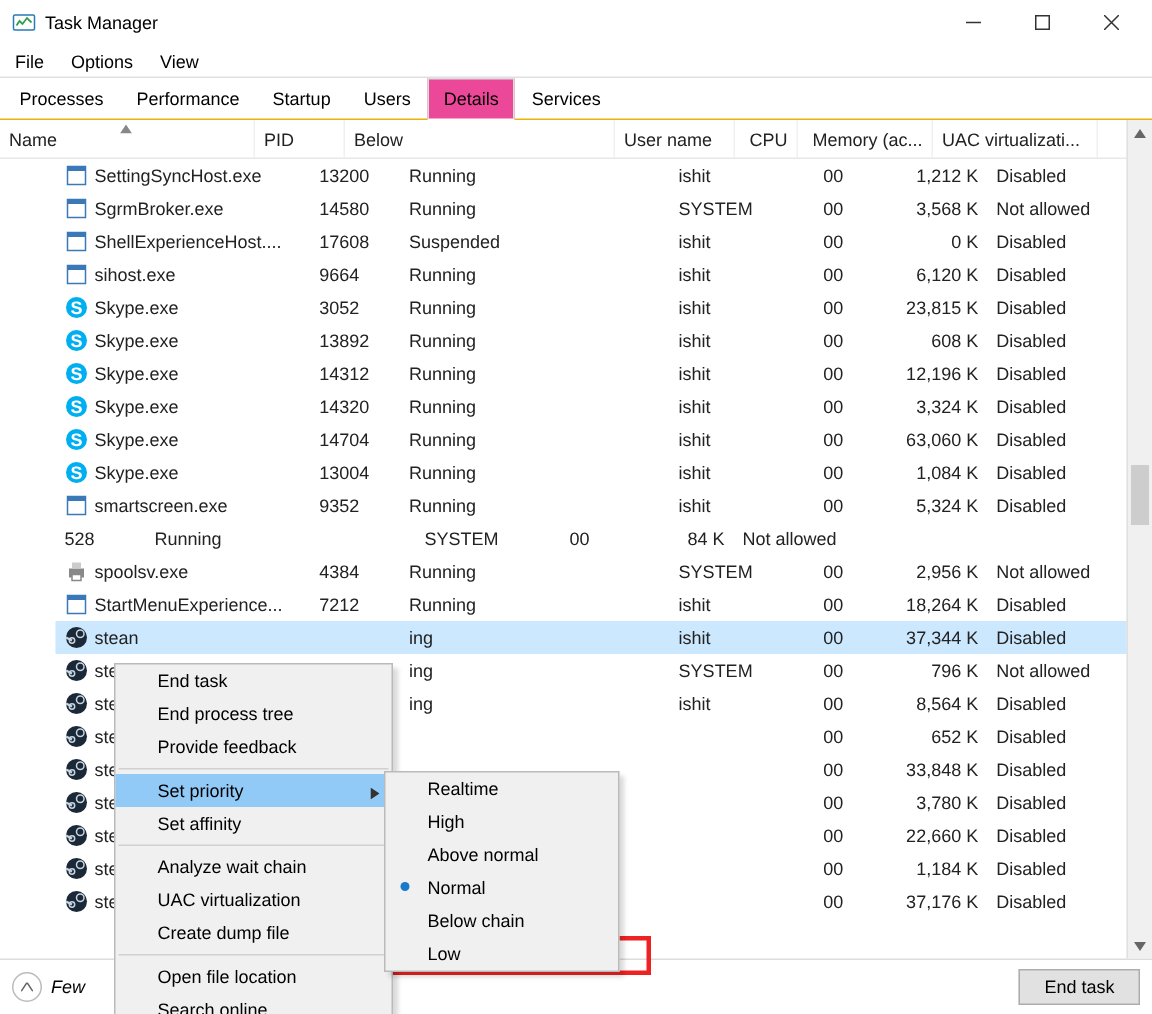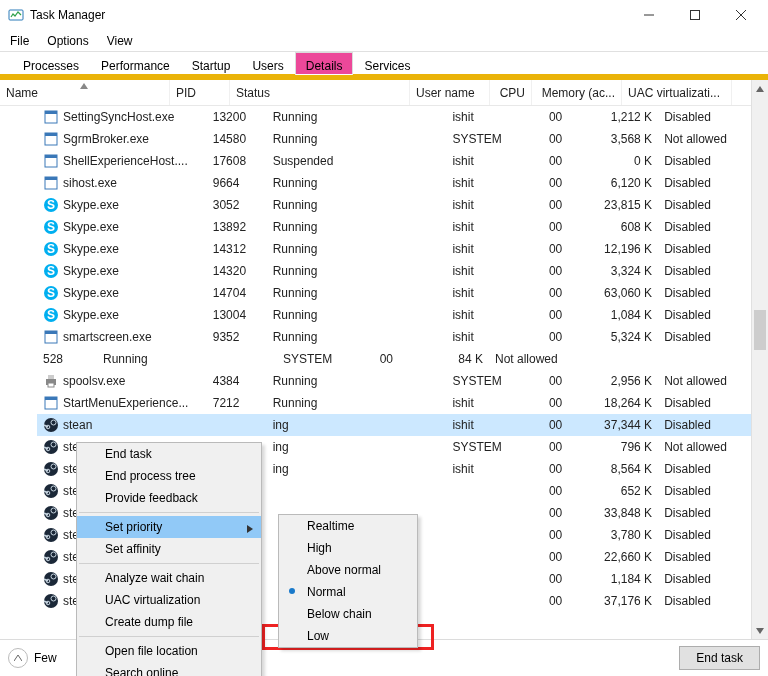--- a/index.html
+++ b/index.html
@@ -8,21 +8,21 @@
     .titlebar { height: 30px; display: flex; align-items: center; padding: 0 4px; }
     .tb-icon { width: 16px; height: 16px; margin: 0 6px 0 4px; }
     .tb-title { font-size: 12px; flex: 1; }
     .tb-btns { display: flex; }
     .tb-btn { width: 46px; height: 30px; display: flex; align-items: center; justify-content: center; }
     .tb-btn svg { stroke: #333; stroke-width: 1; fill: none; }
 
     .menubar { height: 22px; display: flex; align-items: center; padding-left: 6px; gap: 10px; border-bottom: 1px solid #e0e0e0; }
     .menubar span { font-size: 12px; padding: 2px 4px; }
 
-    .tabs { display: flex; border-bottom: 6px solid #eab308; height: 28px; align-items: stretch; padding-left: 12px; }
+    .tabs { display: flex; border-bottom: 1px solid #eab308; height: 28px; align-items: stretch; padding-left: 2px; }
     .tab { padding: 6px 10px 4px; font-size: 12px; border: 1px solid transparent; }
     .tab.active { background: #ec4899; border: 1px solid #dcdcdc; border-bottom: 1px solid #fff; margin-bottom: -1px; }
 
     .table-area { position: relative; height: calc(676px - 30px - 22px - 28px - 36px); overflow: hidden; border-bottom: 1px solid #dcdcdc; }
 
     .header-row { display: flex; height: 26px; align-items: center; border-bottom: 1px solid #e8e8e8; user-select: none; position: relative; }
     .hcol { padding: 0 6px; font-size: 12px; color: #222; height: 100%; display: flex; align-items: center; border-right: 1px solid #f0f0f0; overflow: hidden; white-space: nowrap; text-overflow: ellipsis; }
     .col-name { width: 170px; }
     .col-pid  { width: 60px; }
     .col-status{ width: 180px;}
@@ -37,32 +37,32 @@
     .trow { display: flex; height: 22px; align-items: center; }
     .trow.sel { background: #cce8ff; }
     .tcell { padding: 0 6px; font-size: 12px; color: #222; overflow: hidden; white-space: nowrap; text-overflow: ellipsis; height: 100%; display: flex; align-items: center; }
     .icn-slot { width: 16px; height: 16px; margin-right: 4px; display:inline-flex; align-items:center; justify-content:center; }
 
     .scrollbar-v { position: absolute; right: 0; top: 0; bottom: 0; width: 17px; background: #f0f0f0; border-left:1px solid #e0e0e0; }
     .sb-btn { height: 17px; display:flex; align-items:center; justify-content:center; }
     .sb-thumb { position:absolute; left:2px; right:2px; top:230px; height:40px; background:#cdcdcd; }
 
     .footer { height: 36px; display:flex; align-items:center; justify-content: space-between; padding: 0 8px; }
-    .fewer { display:flex; align-items:center; gap:6px; font-size:12px;}
+    .fewer { display:flex; align-items:center; gap:6px; font-size:12px;font-style:italic;}
     .fewer-circle{ width:20px; height:20px; border:1px solid #bbb; border-radius:50%; display:flex; align-items:center; justify-content:center;}
     .end-task-btn { padding: 4px 16px; background: #e1e1e1; border: 1px solid #adadad; font-size: 12px; }
 
     .context-menu { position: absolute; left: 76px; top: 442px; width: 186px; background: #f0f0f0; border: 1px solid #bababa; box-shadow: 3px 3px 3px rgba(0,0,0,0.15); z-index: 10; }
     .cm-item { padding: 4px 10px 4px 28px; font-size: 12px; position: relative; }
     .cm-sep { height:1px; background:#d0d0d0; margin: 3px 2px; }
     .cm-item.hov { background: #91c9f7; }
     .cm-arrow { position:absolute; right:8px; top: 6px; }
     .cm-hilite { position:absolute; border: 3px solid #e22; pointer-events: none; }
 
-    .sub-menu { position: absolute; left: 278px; top: 514px; width: 140px; background: #f0f0f0; border: 1px solid #bababa; box-shadow: 3px 3px 3px rgba(0,0,0,0.15); z-index: 11; }
+    .sub-menu { position: absolute; left: 256px; top: 514px; width: 157px; background: #f0f0f0; border: 1px solid #bababa; box-shadow: 3px 3px 3px rgba(0,0,0,0.15); z-index: 11; }
     .sm-item { padding: 4px 10px 4px 28px; font-size: 12px; position: relative; }
     .sm-radio { position:absolute; left:10px; top:7px; width:6px; height:6px; border-radius:50%; background:#1979ca;}
   </style>
 </head>
 <body>
 
 <div class="titlebar">
   <span class="tb-icon">
     <svg viewBox="0 0 16 16">
         <rect x="1" y="3" width="14" height="10" rx="1" fill="#fff" stroke="#2a7ab8"></rect>
@@ -104,21 +104,21 @@
     <div class="tab">Services</div>
   </div>
 
 <div class="table-area">
   <div class="header-row">
     <span class="sort-arrow"><svg width="8" height="6">
           <path d="M0 6 L4 0 L8 6" fill="#888"></path>
         </svg></span>
     <div class="hcol col-name">Name</div>
     <div class="hcol col-pid">PID</div>
-    <div class="hcol col-status">Status</div>
+    <div class="hcol col-status">Below</div>
     <div class="hcol col-user">User name</div>
     <div class="hcol col-cpu">CPU</div>
     <div class="hcol col-mem">Memory (ac...</div>
     <div class="hcol col-uac">UAC virtualizati...</div>
   </div>
   <div class="rows" id="rows">
       <div class="trow">
         <div class="tcell col-name">
           <span class="icn-slot">
             <svg viewBox="0 0 16 16">

